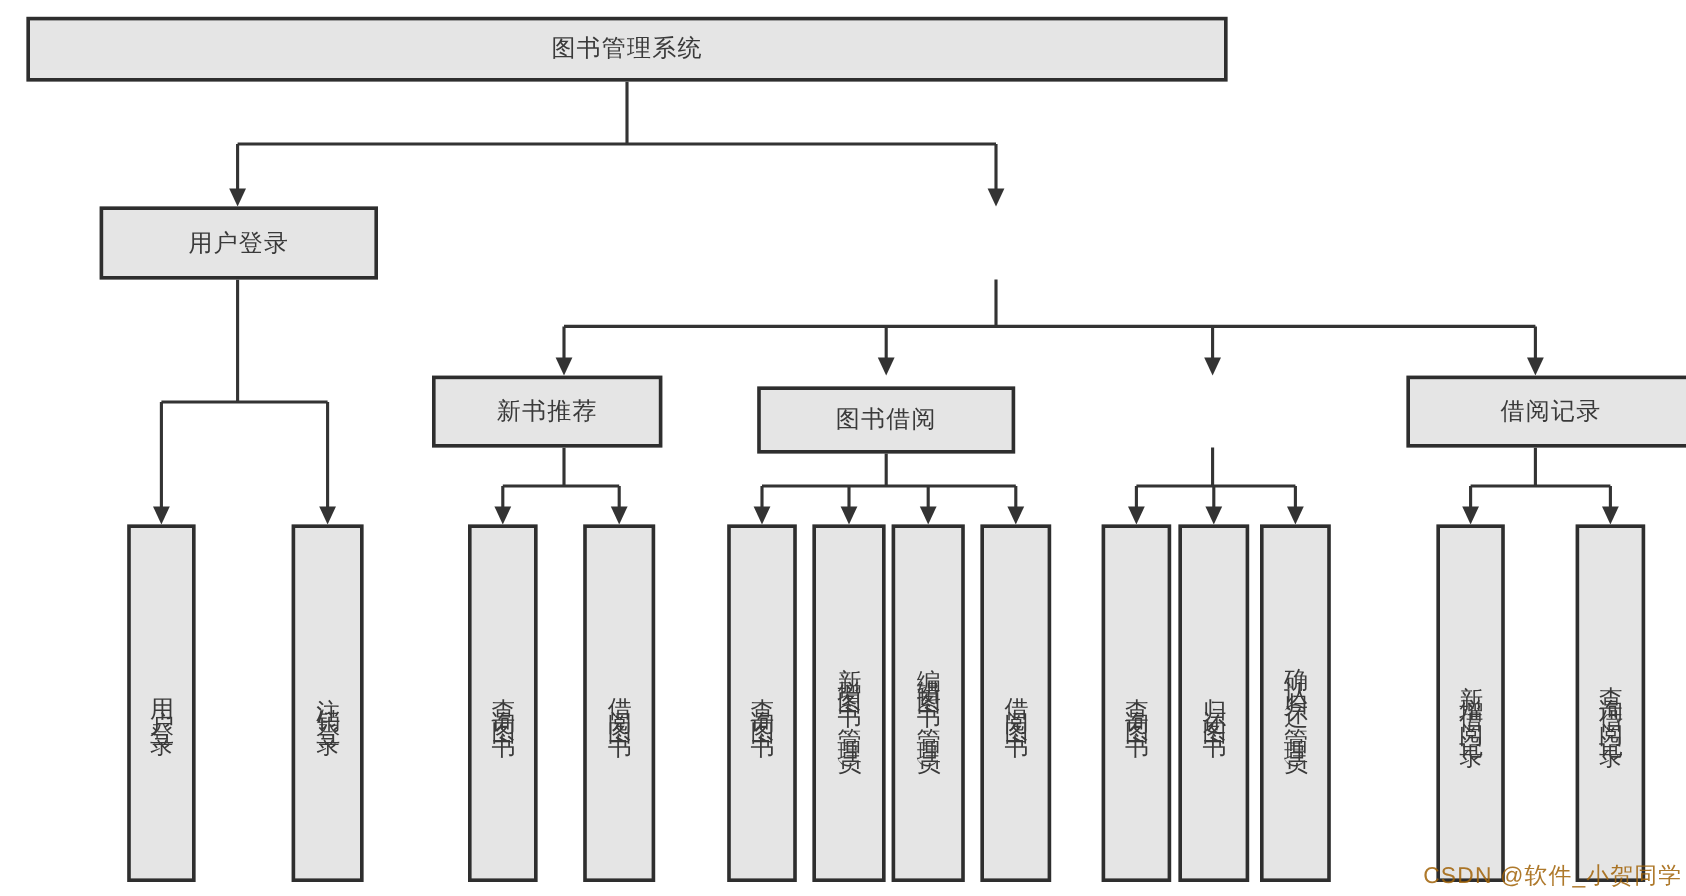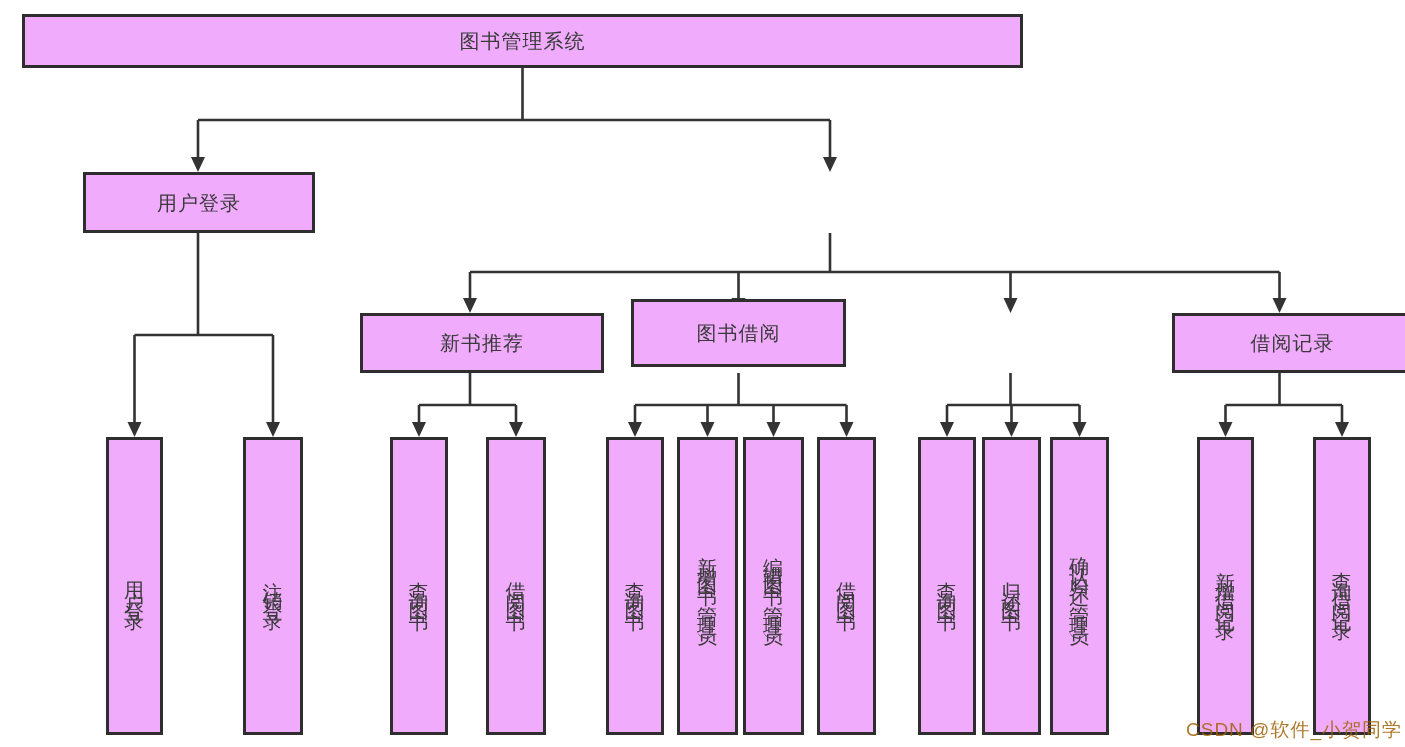--- a/index.html
+++ b/index.html
@@ -6,21 +6,21 @@
   .stage{
     position:relative;width:1405px;height:747px;background:#ffffff;
     font-family:"Liberation Sans","DejaVu Sans",sans-serif;color:#3a3a3a;
     overflow:hidden;
   }
   .edges{position:absolute;left:0;top:0;z-index:1;}
   .edge{stroke:#333333;stroke-width:2.6;fill:none;}
   .arrow{fill:#333333;stroke:none;}
   .box{
     position:absolute;z-index:2;box-sizing:border-box;
-    background:#f0abfc;border:3px solid #2e2e2e;
+    background:#e5e5e5;border:3px solid #2e2e2e;
     display:flex;align-items:center;justify-content:center;
     font-size:20px;line-height:1;white-space:nowrap;
   }
   .box.h{letter-spacing:1px;}
   .box.v{
     writing-mode:vertical-rl;text-orientation:mixed;
     letter-spacing:10px;
   }
   .watermark{
     position:absolute;z-index:5;left:1186px;top:717px;
@@ -70,22 +70,22 @@
       <polygon class="arrow" points="1072.5,422 1086.5,422 1079.5,437"></polygon>
       <polygon class="arrow" points="1218.5,422 1232.5,422 1225.5,437"></polygon>
       <polygon class="arrow" points="1335,422 1349,422 1342,437"></polygon>
     </g>
   </svg>
 
   <div class="box h" style="left:22px;top:14px;width:1001px;height:54px">图书管理系统</div>
 
   <div class="box h" style="left:83px;top:172px;width:232px;height:61px">用户登录</div>
 
-  <div class="box h" style="left:360px;top:313px;width:244px;height:60px">新书推荐</div>
-  <div class="box h" style="left:631px;top:299px;width:215px;height:68px">图书借阅</div>
+  <div class="box h" style="left:360px;top:313px;width:192px;height:60px">新书推荐</div>
+  <div class="box h" style="left:631px;top:322px;width:215px;height:56px">图书借阅</div>
   <div class="box h" style="left:1172px;top:313px;width:241px;height:60px">借阅记录</div>
 
   <div class="box v" style="left:106px;top:437px;width:57px;height:298px">用户登录</div>
   <div class="box v" style="left:243px;top:437px;width:60px;height:298px">注销登录</div>
 
   <div class="box v" style="left:390px;top:437px;width:58px;height:298px">查询图书</div>
   <div class="box v" style="left:486px;top:437px;width:60px;height:298px">借阅图书</div>
 
   <div class="box v" style="left:606px;top:437px;width:58px;height:298px">查询图书</div>
   <div class="box v" style="left:677px;top:437px;width:61px;height:298px">新增图书（管理员）</div>

